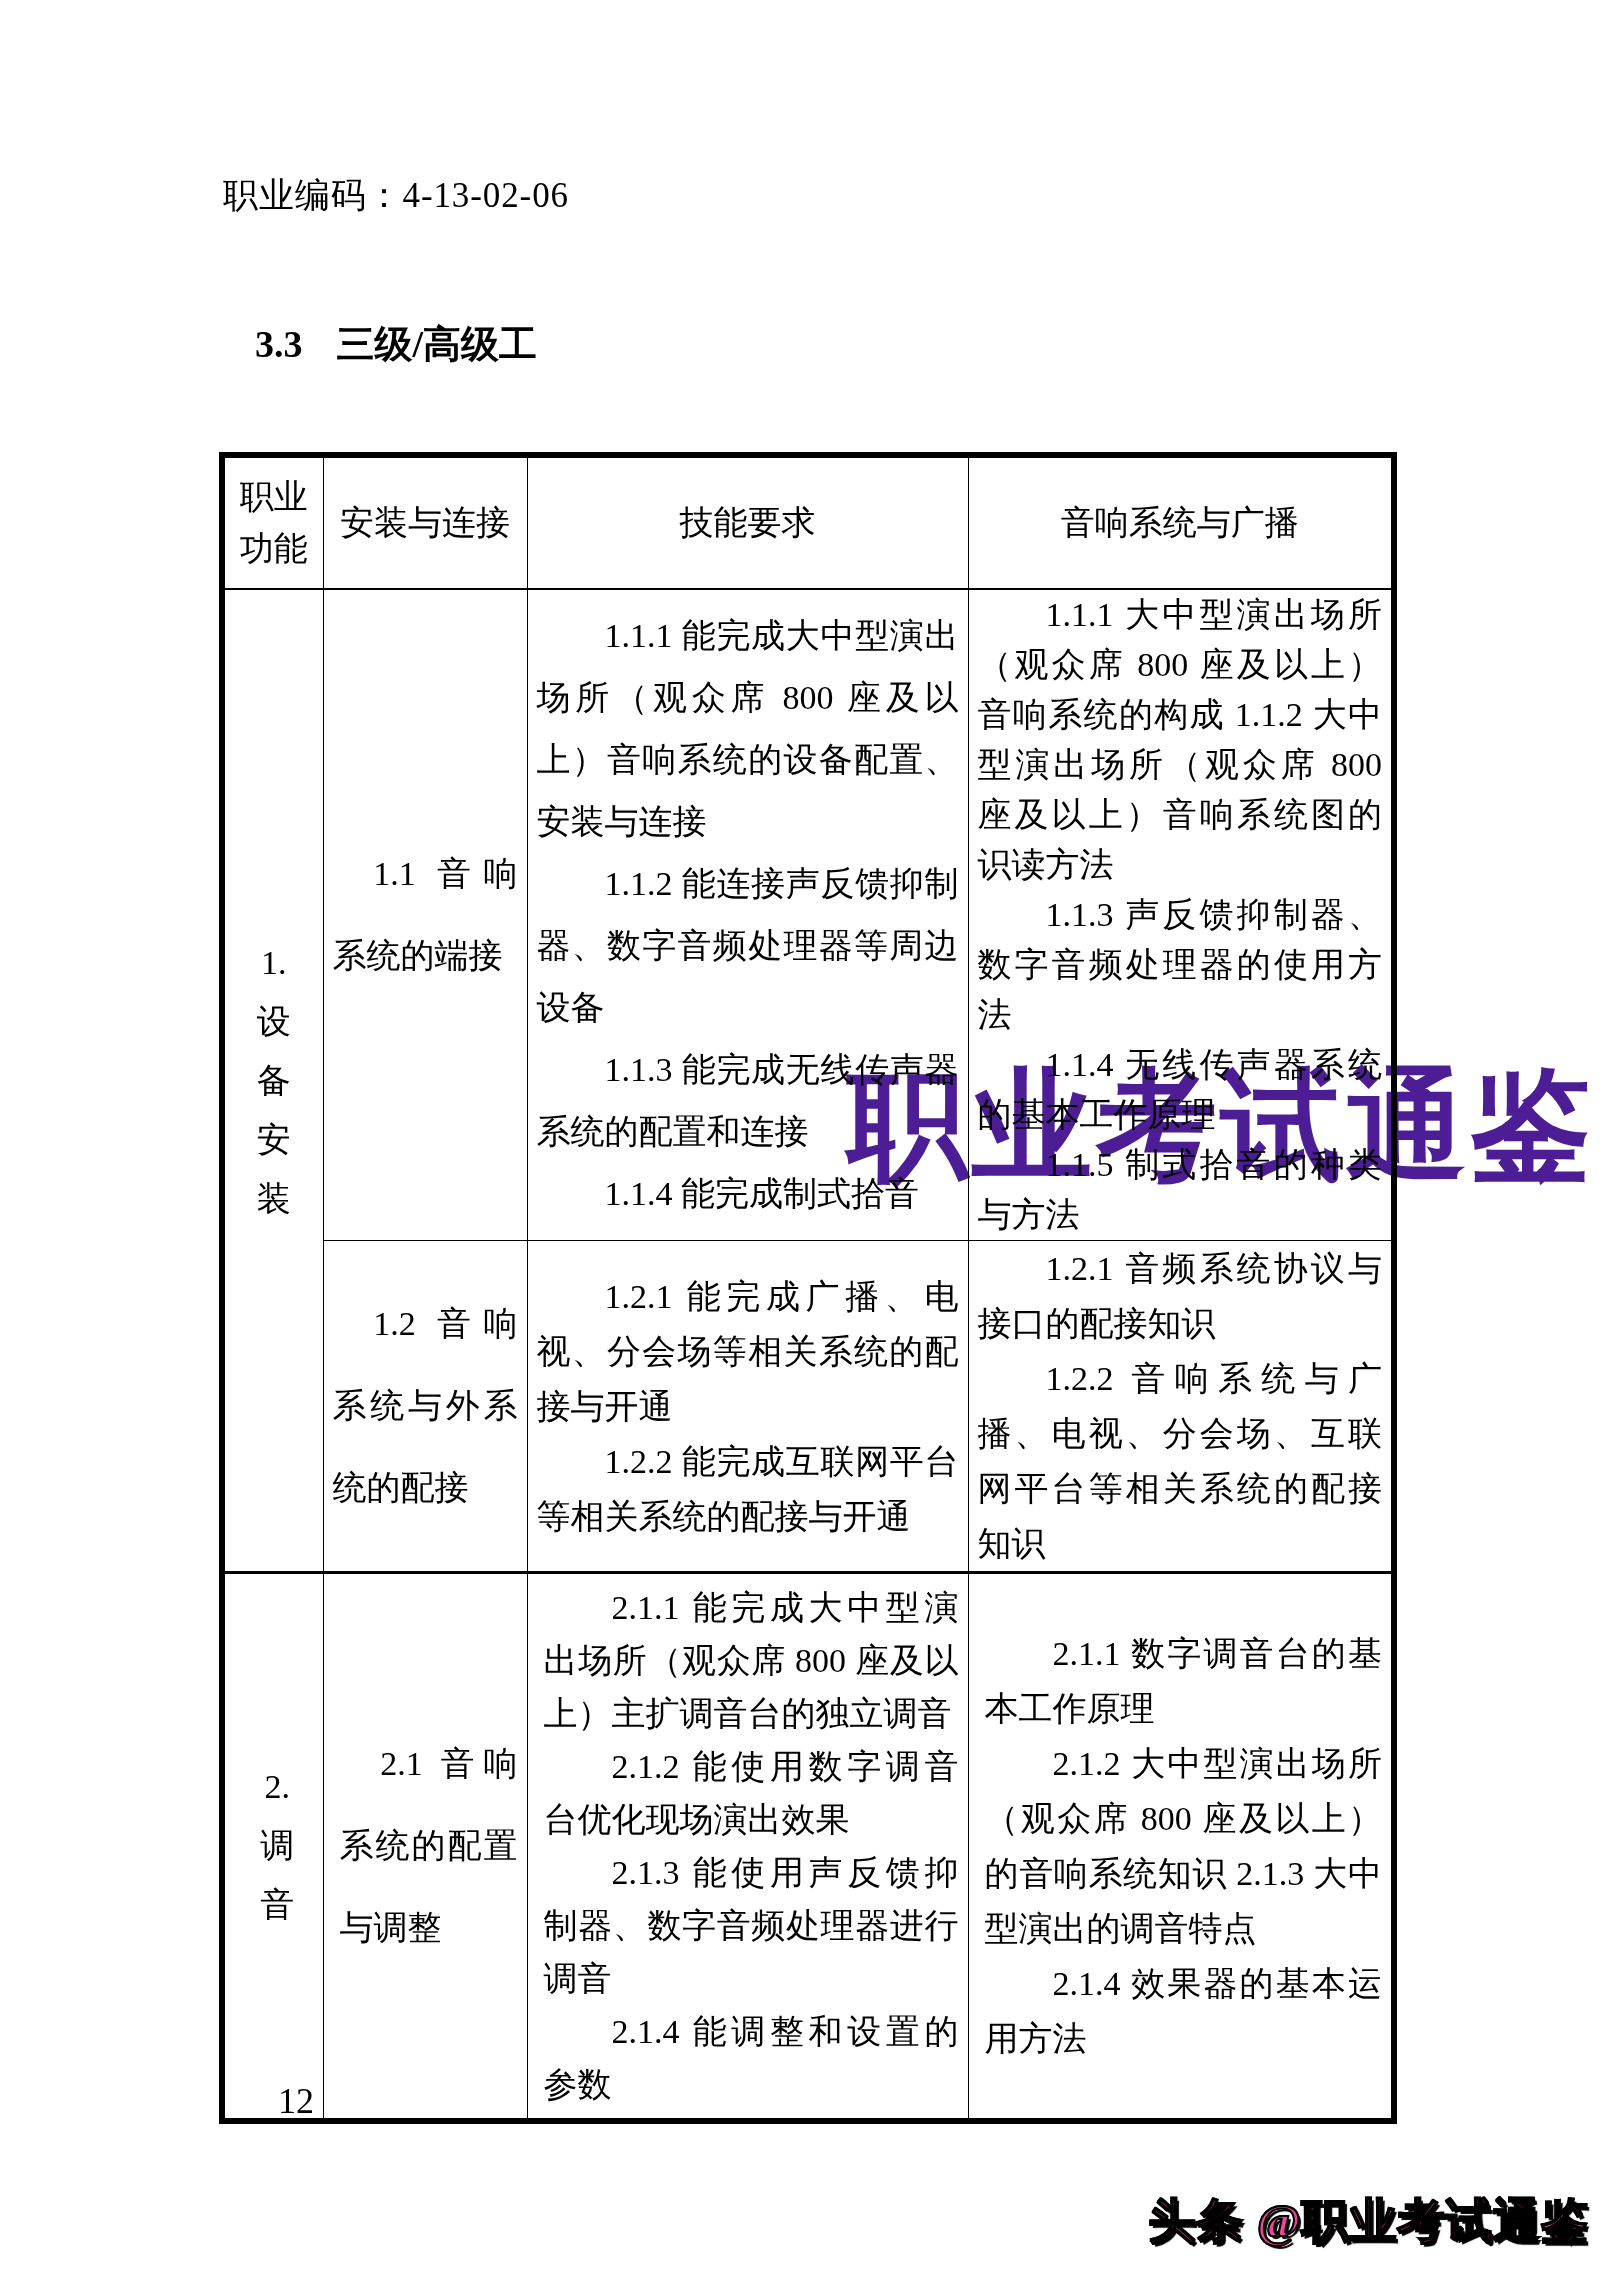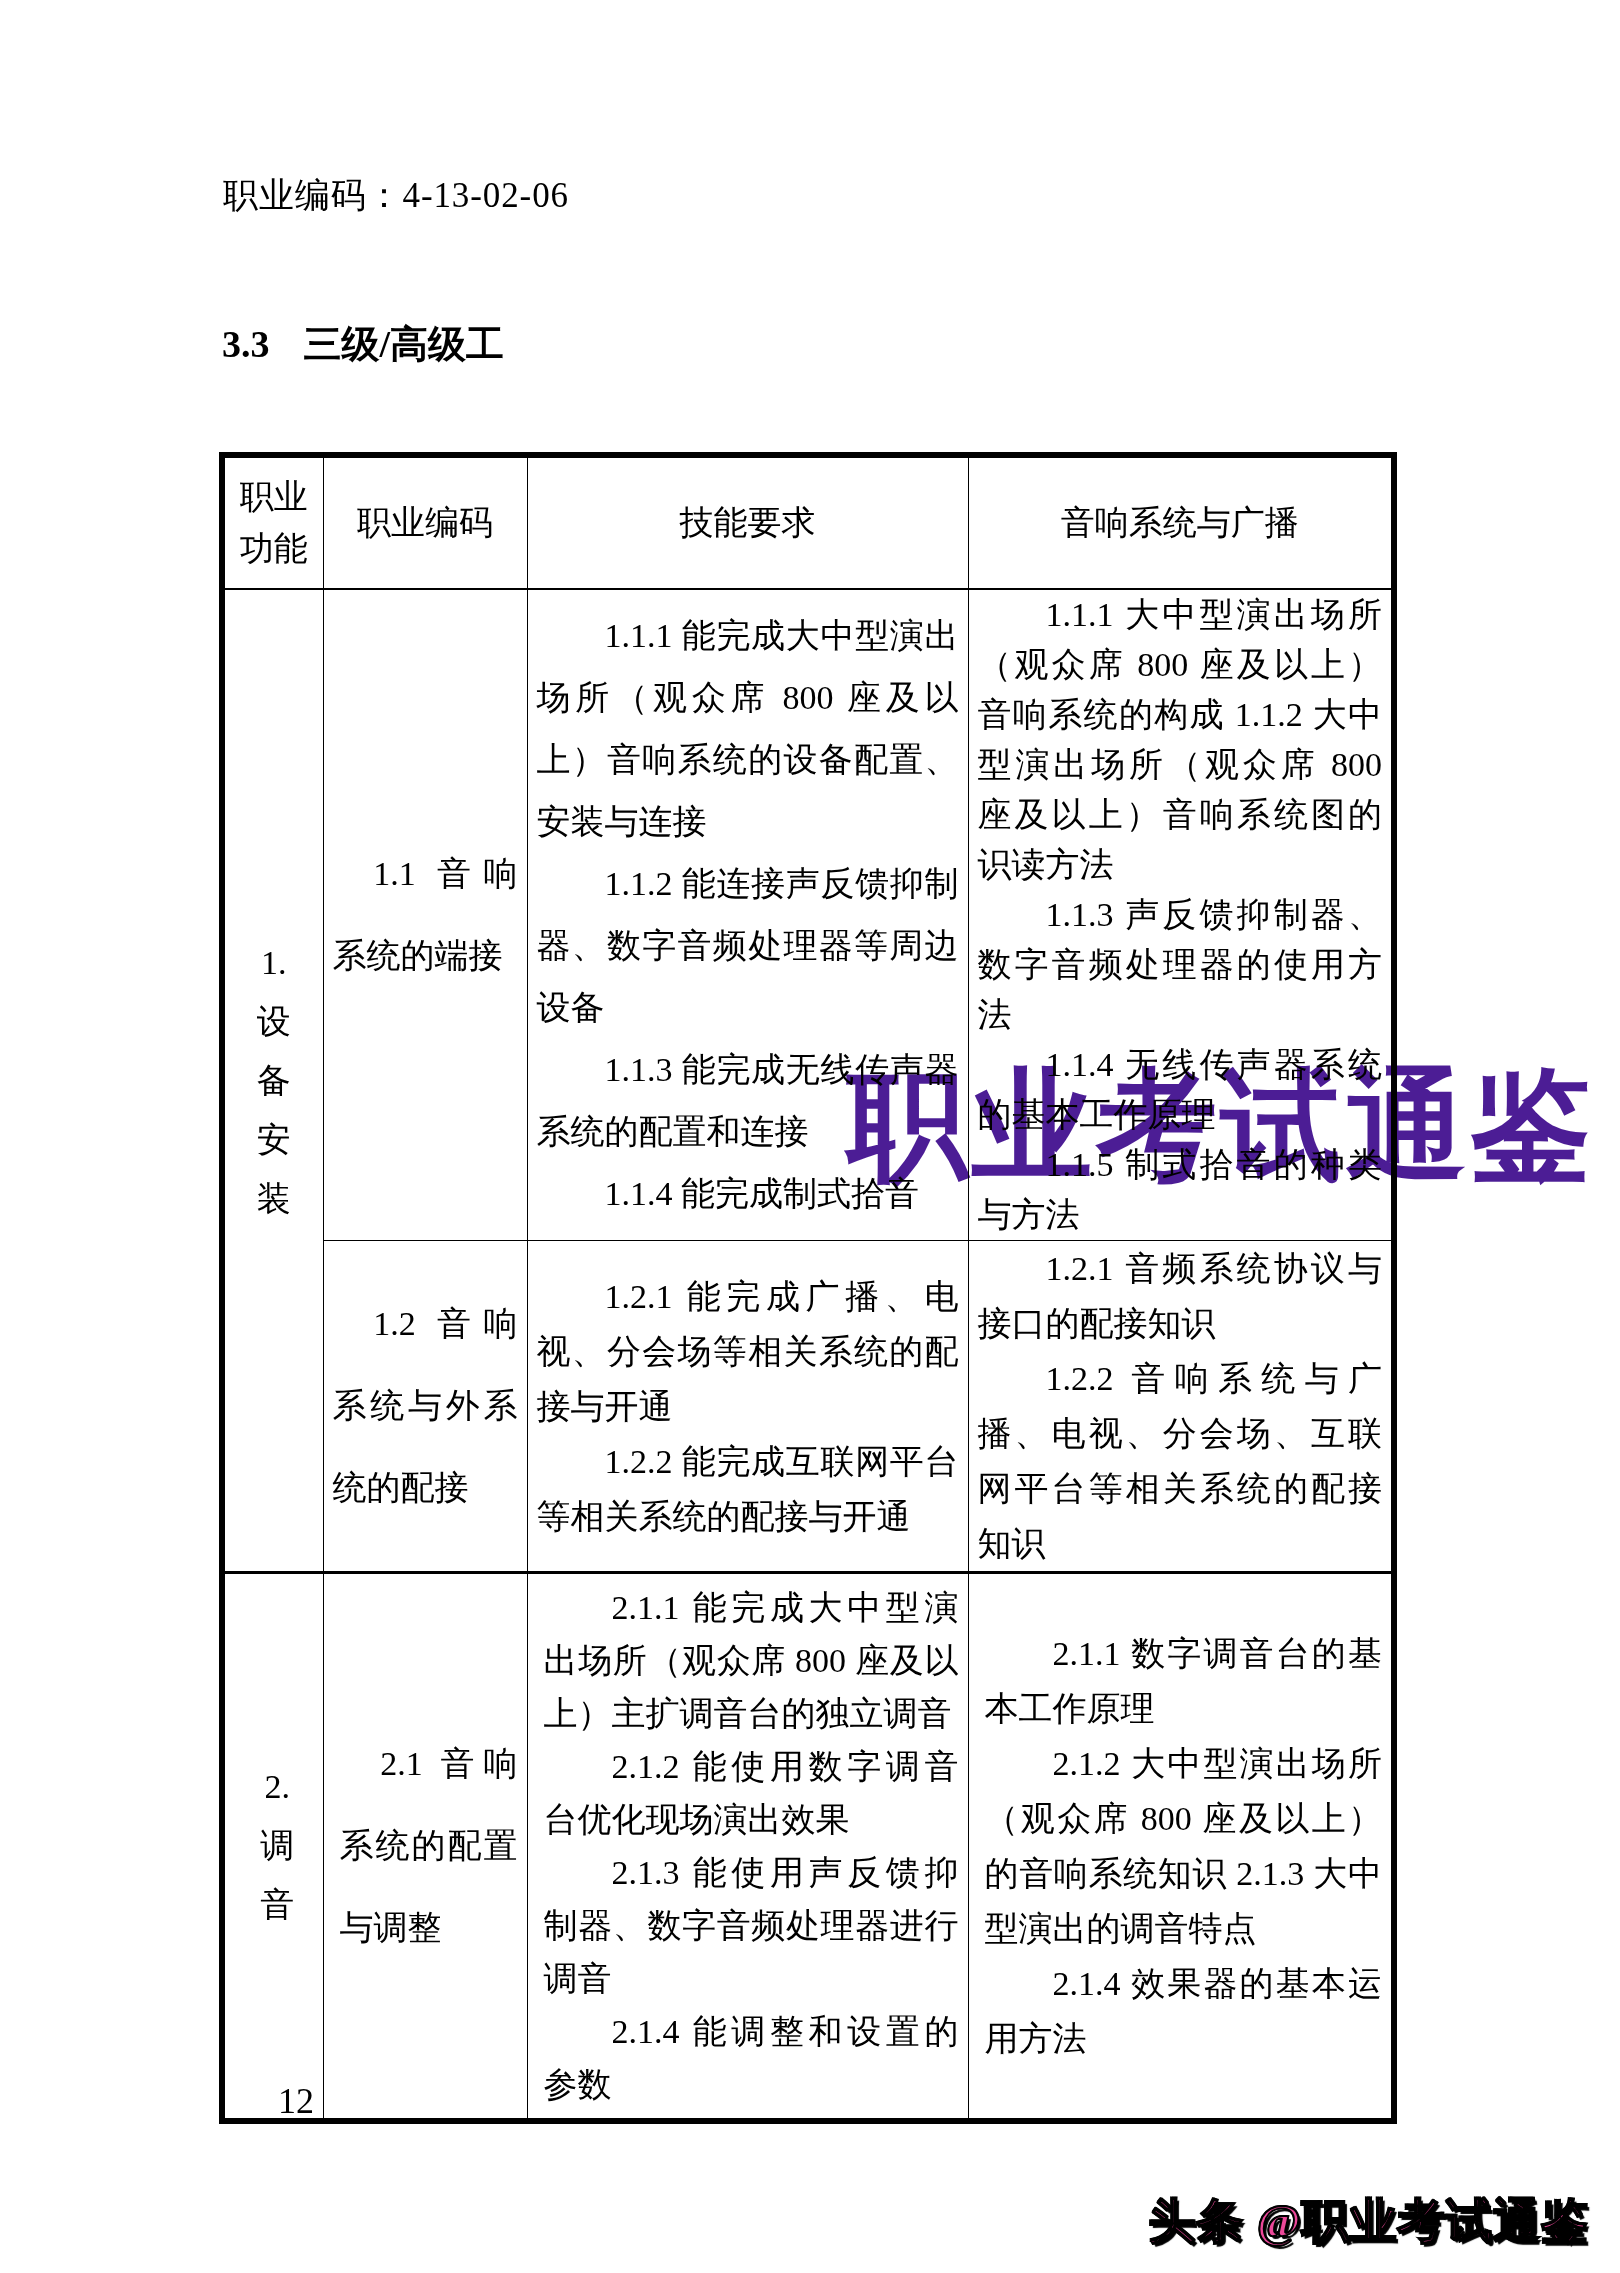--- a/index.html
+++ b/index.html
@@ -12,21 +12,21 @@
     overflow:hidden;
   }
   .code-line{
     position:absolute;left:223px;top:172px;
     font-size:35px;letter-spacing:0.9px;white-space:nowrap;
   }
   .section-heading{
     position:absolute;left:222px;top:319px;
     font-size:38px;font-weight:bold;white-space:nowrap;
   }
-  .section-heading .no{margin-right:34px;}
+  .section-heading .no{margin-right:34px;margin-left:33px;}
   
   .center-watermark{
     position:absolute;left:847px;top:1066px;
     font-size:121px;line-height:1;letter-spacing:3.6px;
     color:#4c1d95;white-space:nowrap;z-index:0;
     font-weight:bold;
   }
   
   table.std{
     position:absolute;left:219px;top:408px;z-index:1;
@@ -87,21 +87,21 @@
 <table class="std">
   <colgroup>
     <col style="width:101px">
       <col style="width:204px">
     <col style="width:441px">
       <col style="width:426px">
   </colgroup>
   <tbody>
       <tr style="height:134px;">
     <th>职业功能</th>
-    <th>职业编码</th>
+    <th>安装与连接</th>
     <th>技能要求</th>
     <th>音响系统与广播</th>
   </tr>
 
   <tr style="height:635px;">
     <td class="func-cell" rowspan="2">
       <div class="func-no">1.</div>
       <div class="func-name">设备安装</div>
     </td>
     <td class="wc-cell">

